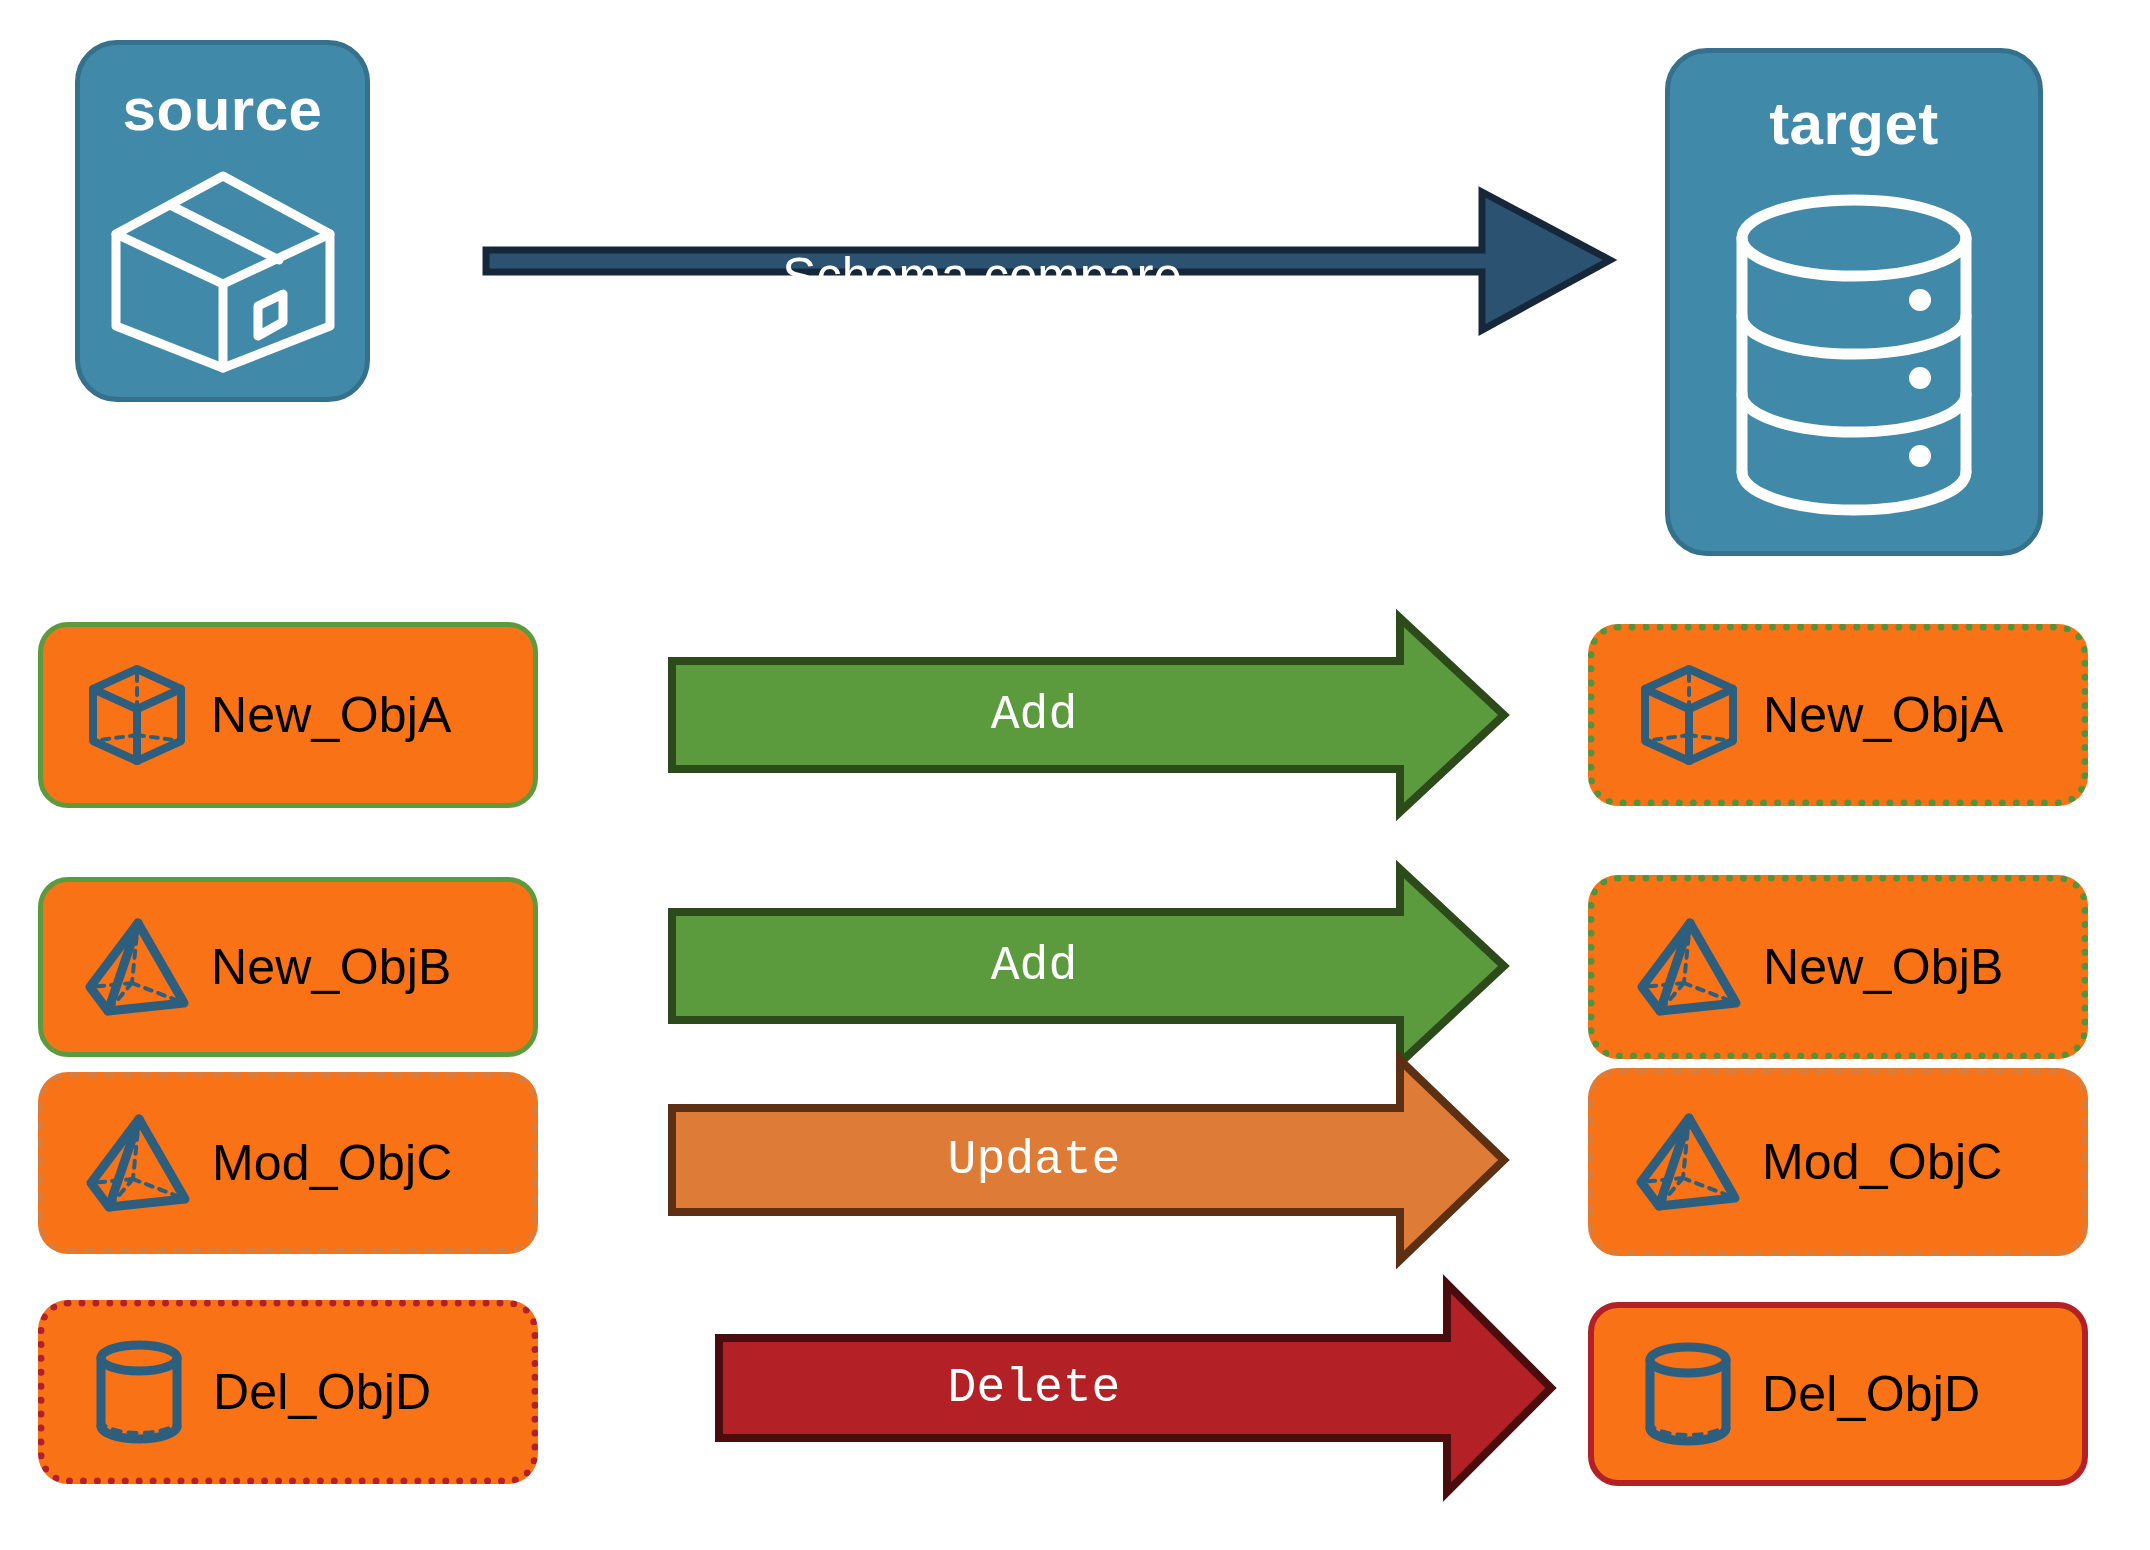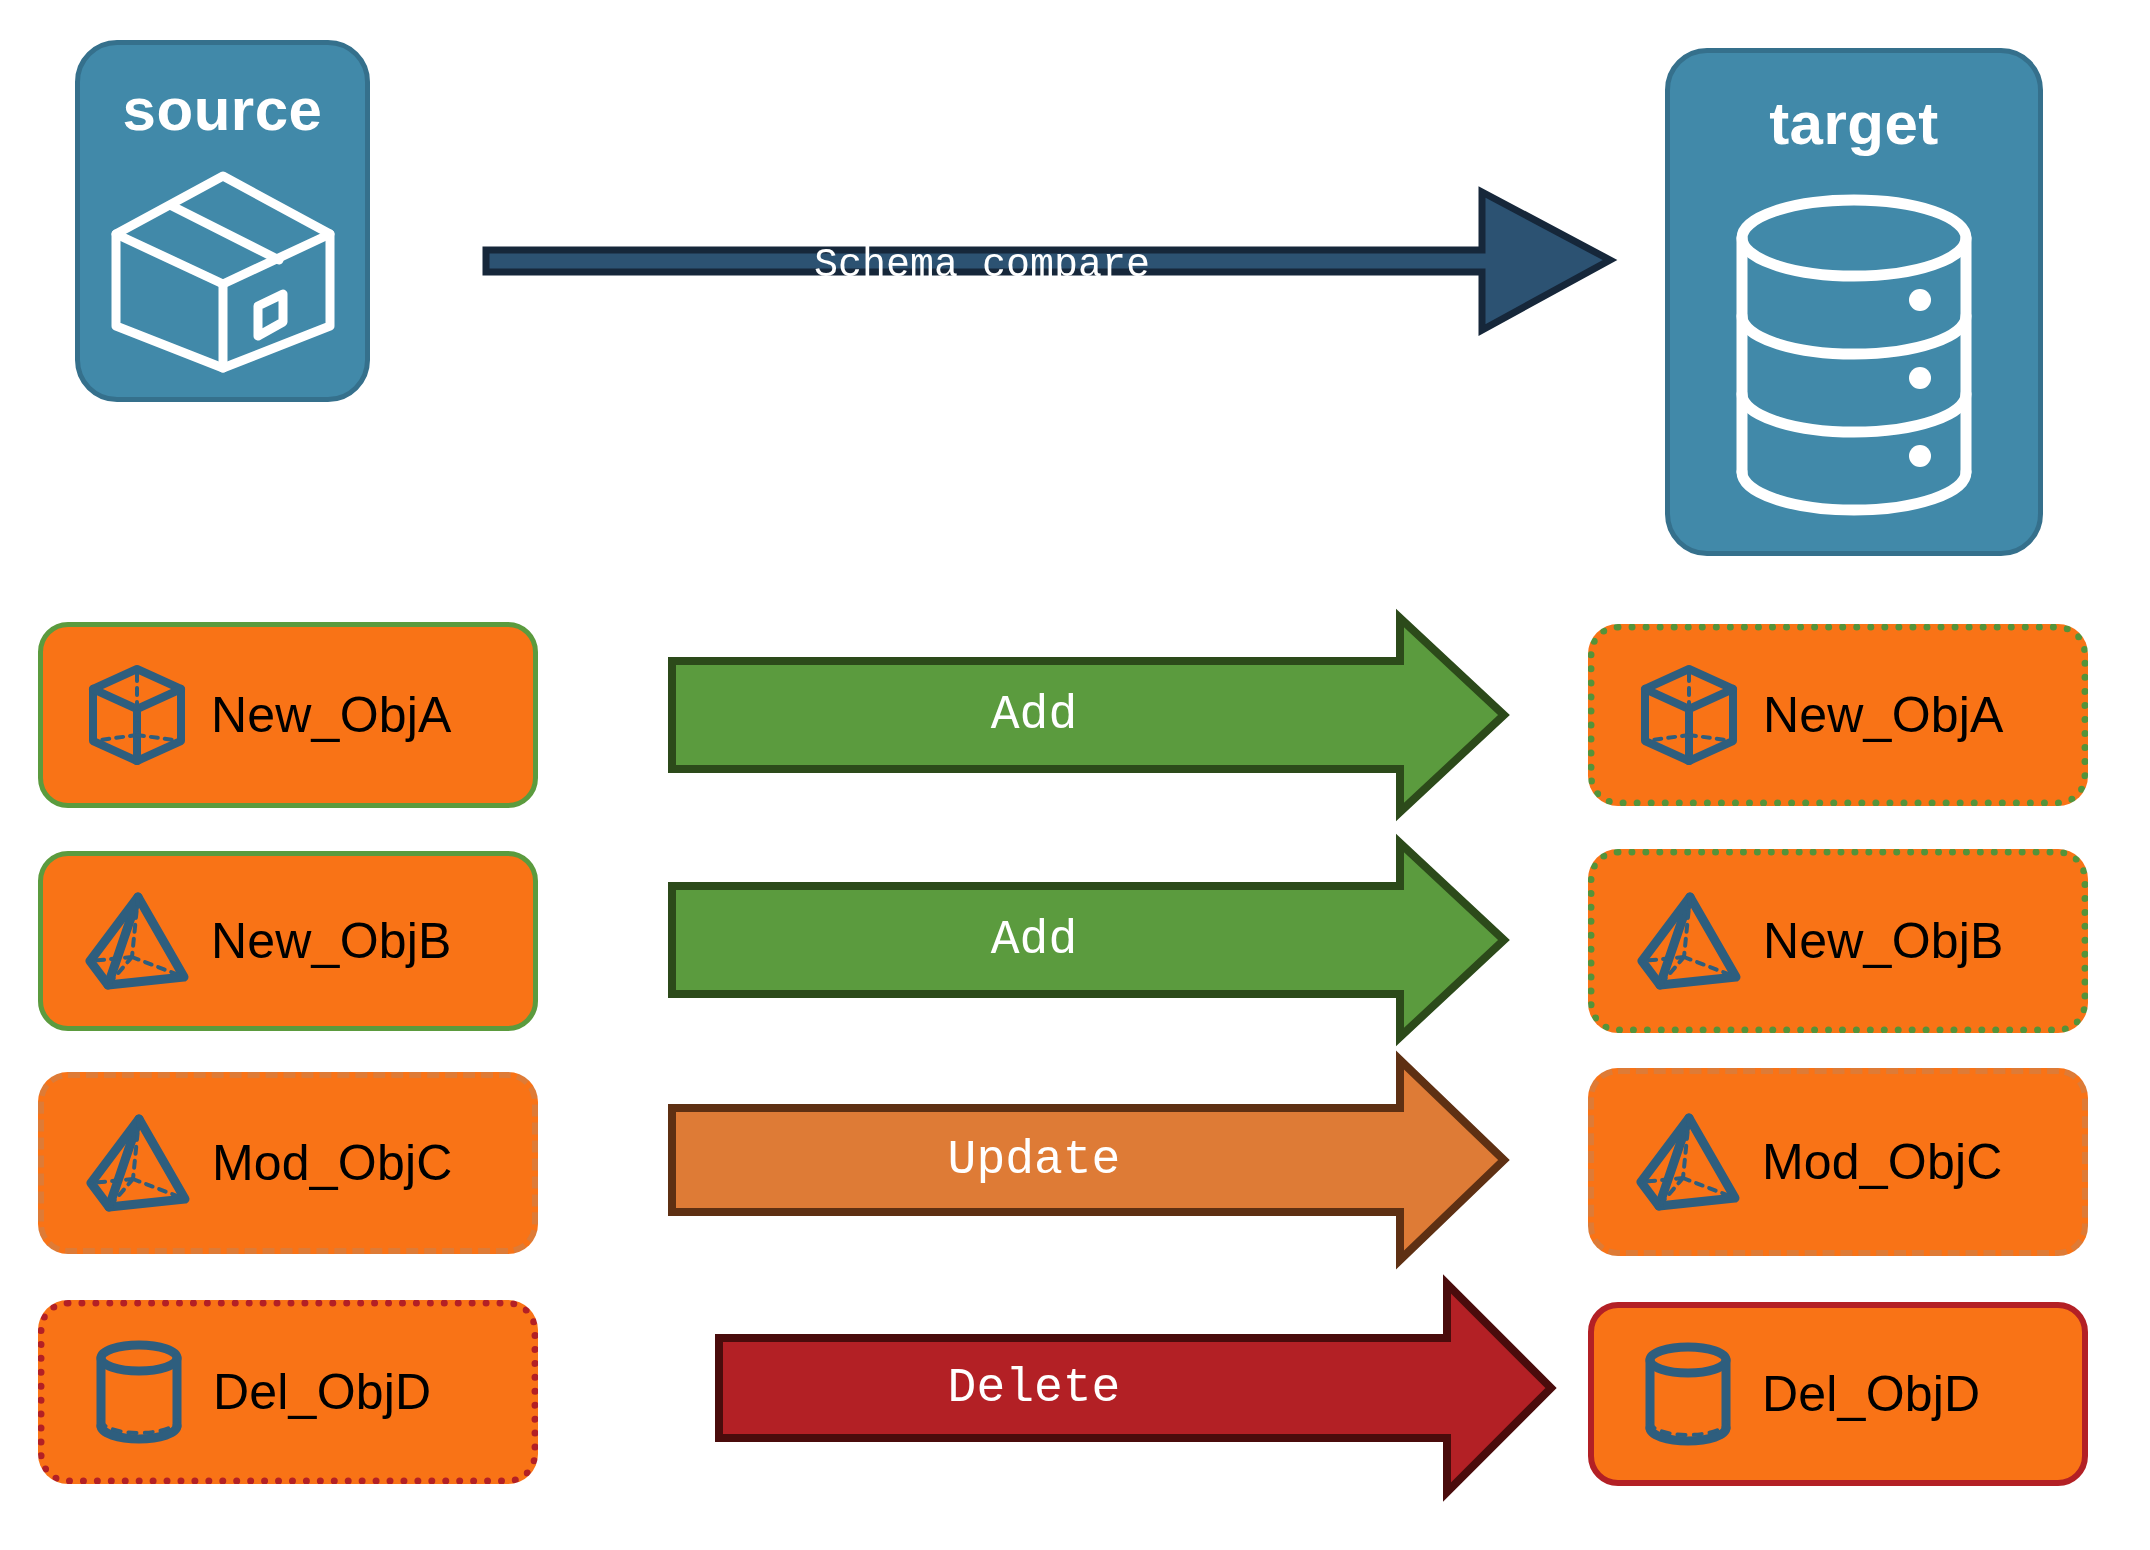--- a/index.html
+++ b/index.html
@@ -15,23 +15,23 @@
 
   #source-panel{left:75px;top:40px;width:295px;height:362px;}
   #source-panel .ep-title{font-size:60px;margin-top:30px;}
   #target-panel{left:1665px;top:48px;width:378px;height:508px;}
   #target-panel .ep-title{font-size:60px;margin-top:36px;}
 
   .ep-icon{flex:1;display:flex;align-items:center;justify-content:center;width:100%;}
 
   
   #schema-arrow{position:absolute;left:482px;top:148px;width:1135px;height:225px;}
-  #schema-arrow .arrow-label{position:absolute;left:0;top:5px;width:1000px;height:225px;
+  #schema-arrow .arrow-label{position:absolute;left:0;top:16px;width:1000px;height:225px;
       display:flex;align-items:center;justify-content:center;
-      color:#ffffff;font-size:40px;font-family:Liberation Mono, monospace;}
+      color:#ffffff;font-size:51px;}
 
   
   .row{position:absolute;left:0;width:2150px;}
   .obj-box{position:absolute;box-sizing:border-box;border-radius:30px;background:#f97316;
            display:flex;align-items:center;}
   .obj-box .obj-icon{width:120px;height:100%;display:flex;align-items:center;justify-content:center;
                      margin-left:34px;}
   .obj-box .obj-label{font-size:50px;color:#000;margin-left:14px;letter-spacing:.2px;}
 
   .src-box{left:38px;width:500px;}
@@ -128,21 +128,21 @@
               <path d="M50 72 L6 78"></path>
               <path d="M50 72 L94 78"></path>
             <path d="M50 46 L50 6"></path>
           </g>
         </svg>
       </span>
       <span class="obj-label">New_ObjA</span>
     </div>
   </div>
 
-  <div class="row" style="top:851px;height:180px;">
+  <div class="row" style="top:877px;height:180px;">
 
     <div class="obj-box src-box bd-green-solid" style="top:0;height:180px;">
       <span class="obj-icon">
         <svg width="106" height="104" viewBox="0 0 106 104" fill="none" stroke="#2E5E7E" stroke-width="9" stroke-linejoin="round" stroke-linecap="round">
           <path d="M54 8 L100 88 L24 96 Z"></path>
           <path d="M54 8 L6 72 L24 96"></path>
           <g stroke-width="4" stroke-dasharray="7 7">
             <path d="M54 8 L48 68"></path>
               <path d="M48 68 L6 72"></path>
             <path d="M48 68 L100 88"></path>

